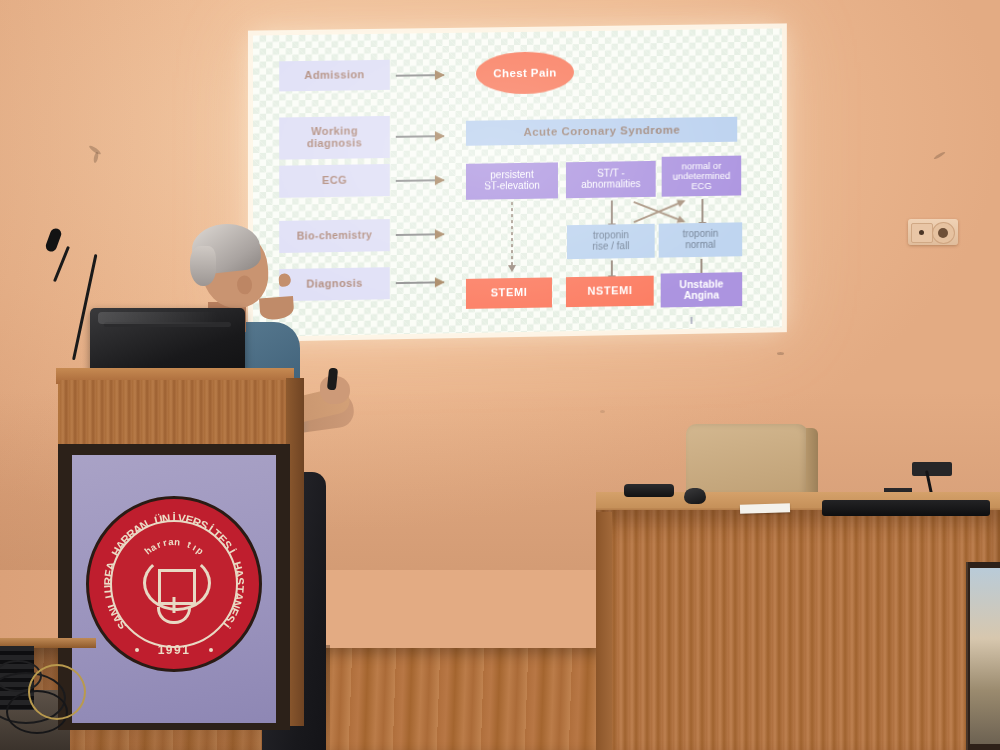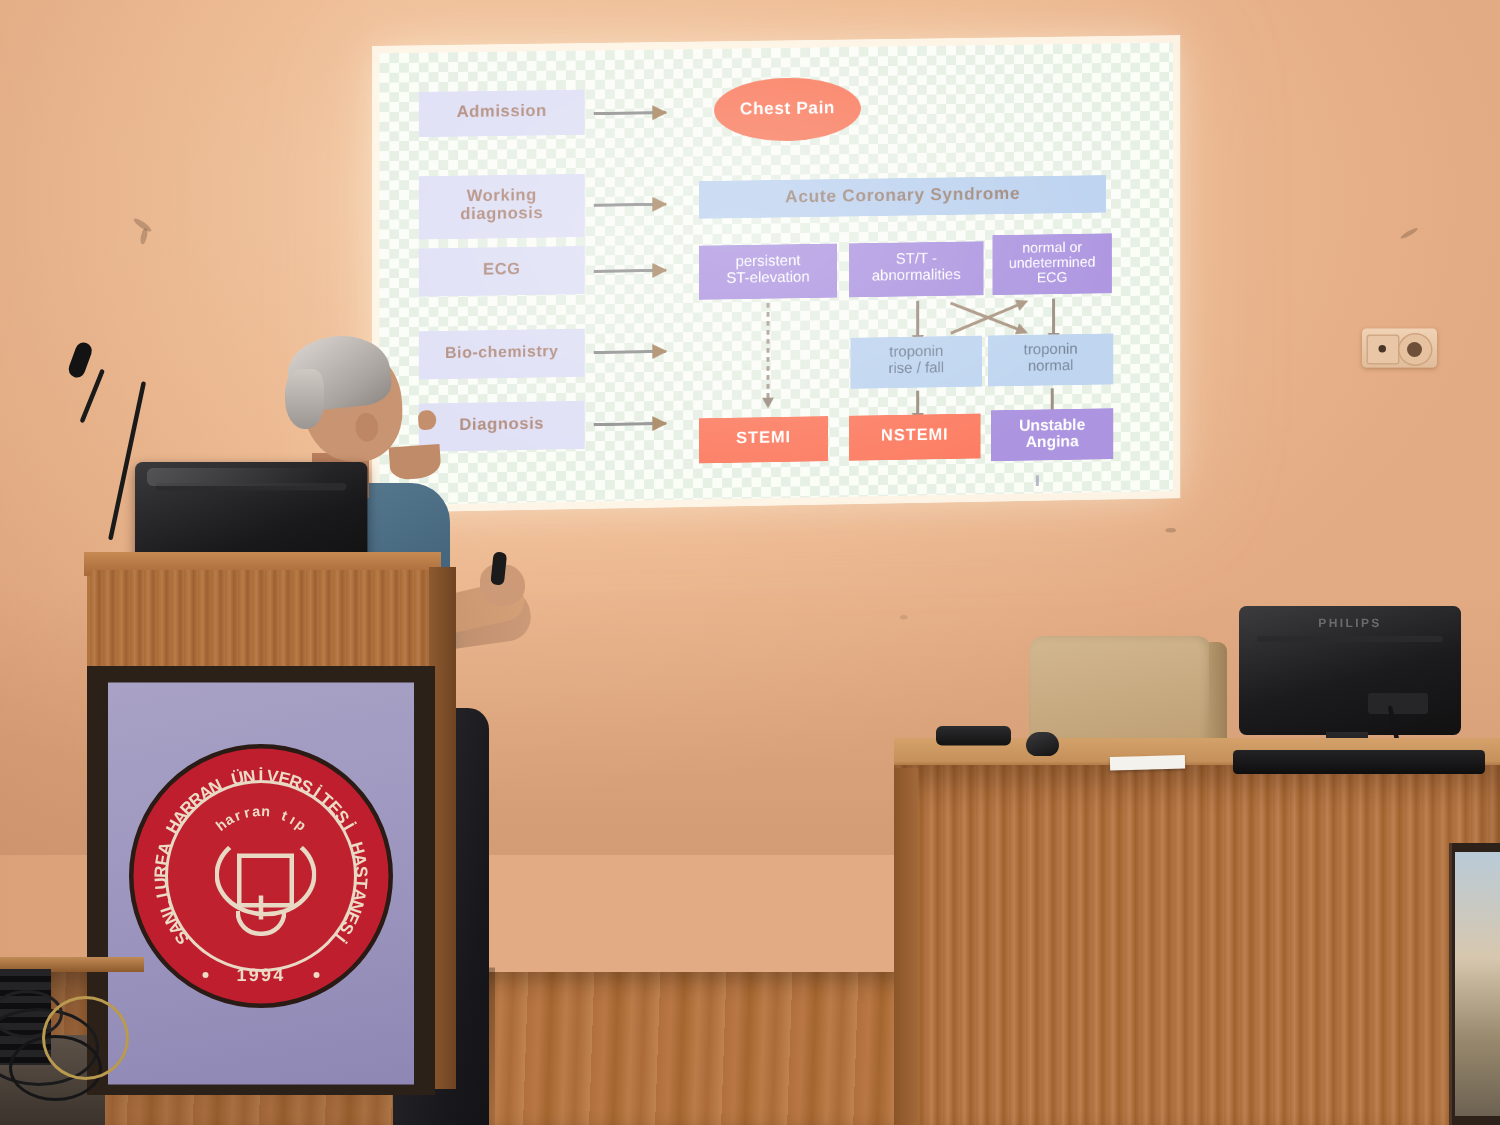--- a/index.html
+++ b/index.html
@@ -594,30 +594,27 @@
           </div>
       </div>
       <div class="logo-emblem">
         <div class="emb-arc"></div>
         <div class="emb-sq"></div>
         <div class="emb-stem"></div>
         <div class="emb-bowl"></div>
       </div>
       <div class="logo-dot l"></div>
       <div class="logo-dot r"></div>
-      <div class="logo-year">1994</div>
+      <div class="logo-year">1991</div>
     </div>
   </div>
 
   <div class="chair"></div>
   <div class="chair-side"></div>
 
-  <div class="monitor-r">
-    <div class="monitor-brand">PHILIPS</div>
-  </div>
   <div class="mon-ports"></div>
   <div class="mon-stand"></div>
   <div class="mon-base"></div>
   <div class="mon-cable"></div>
 
   <div class="desk-top"></div>
   <div class="desk-edge"></div>
   <div class="desk-front"></div>
   <div class="desk-left-panel"></div>
 

